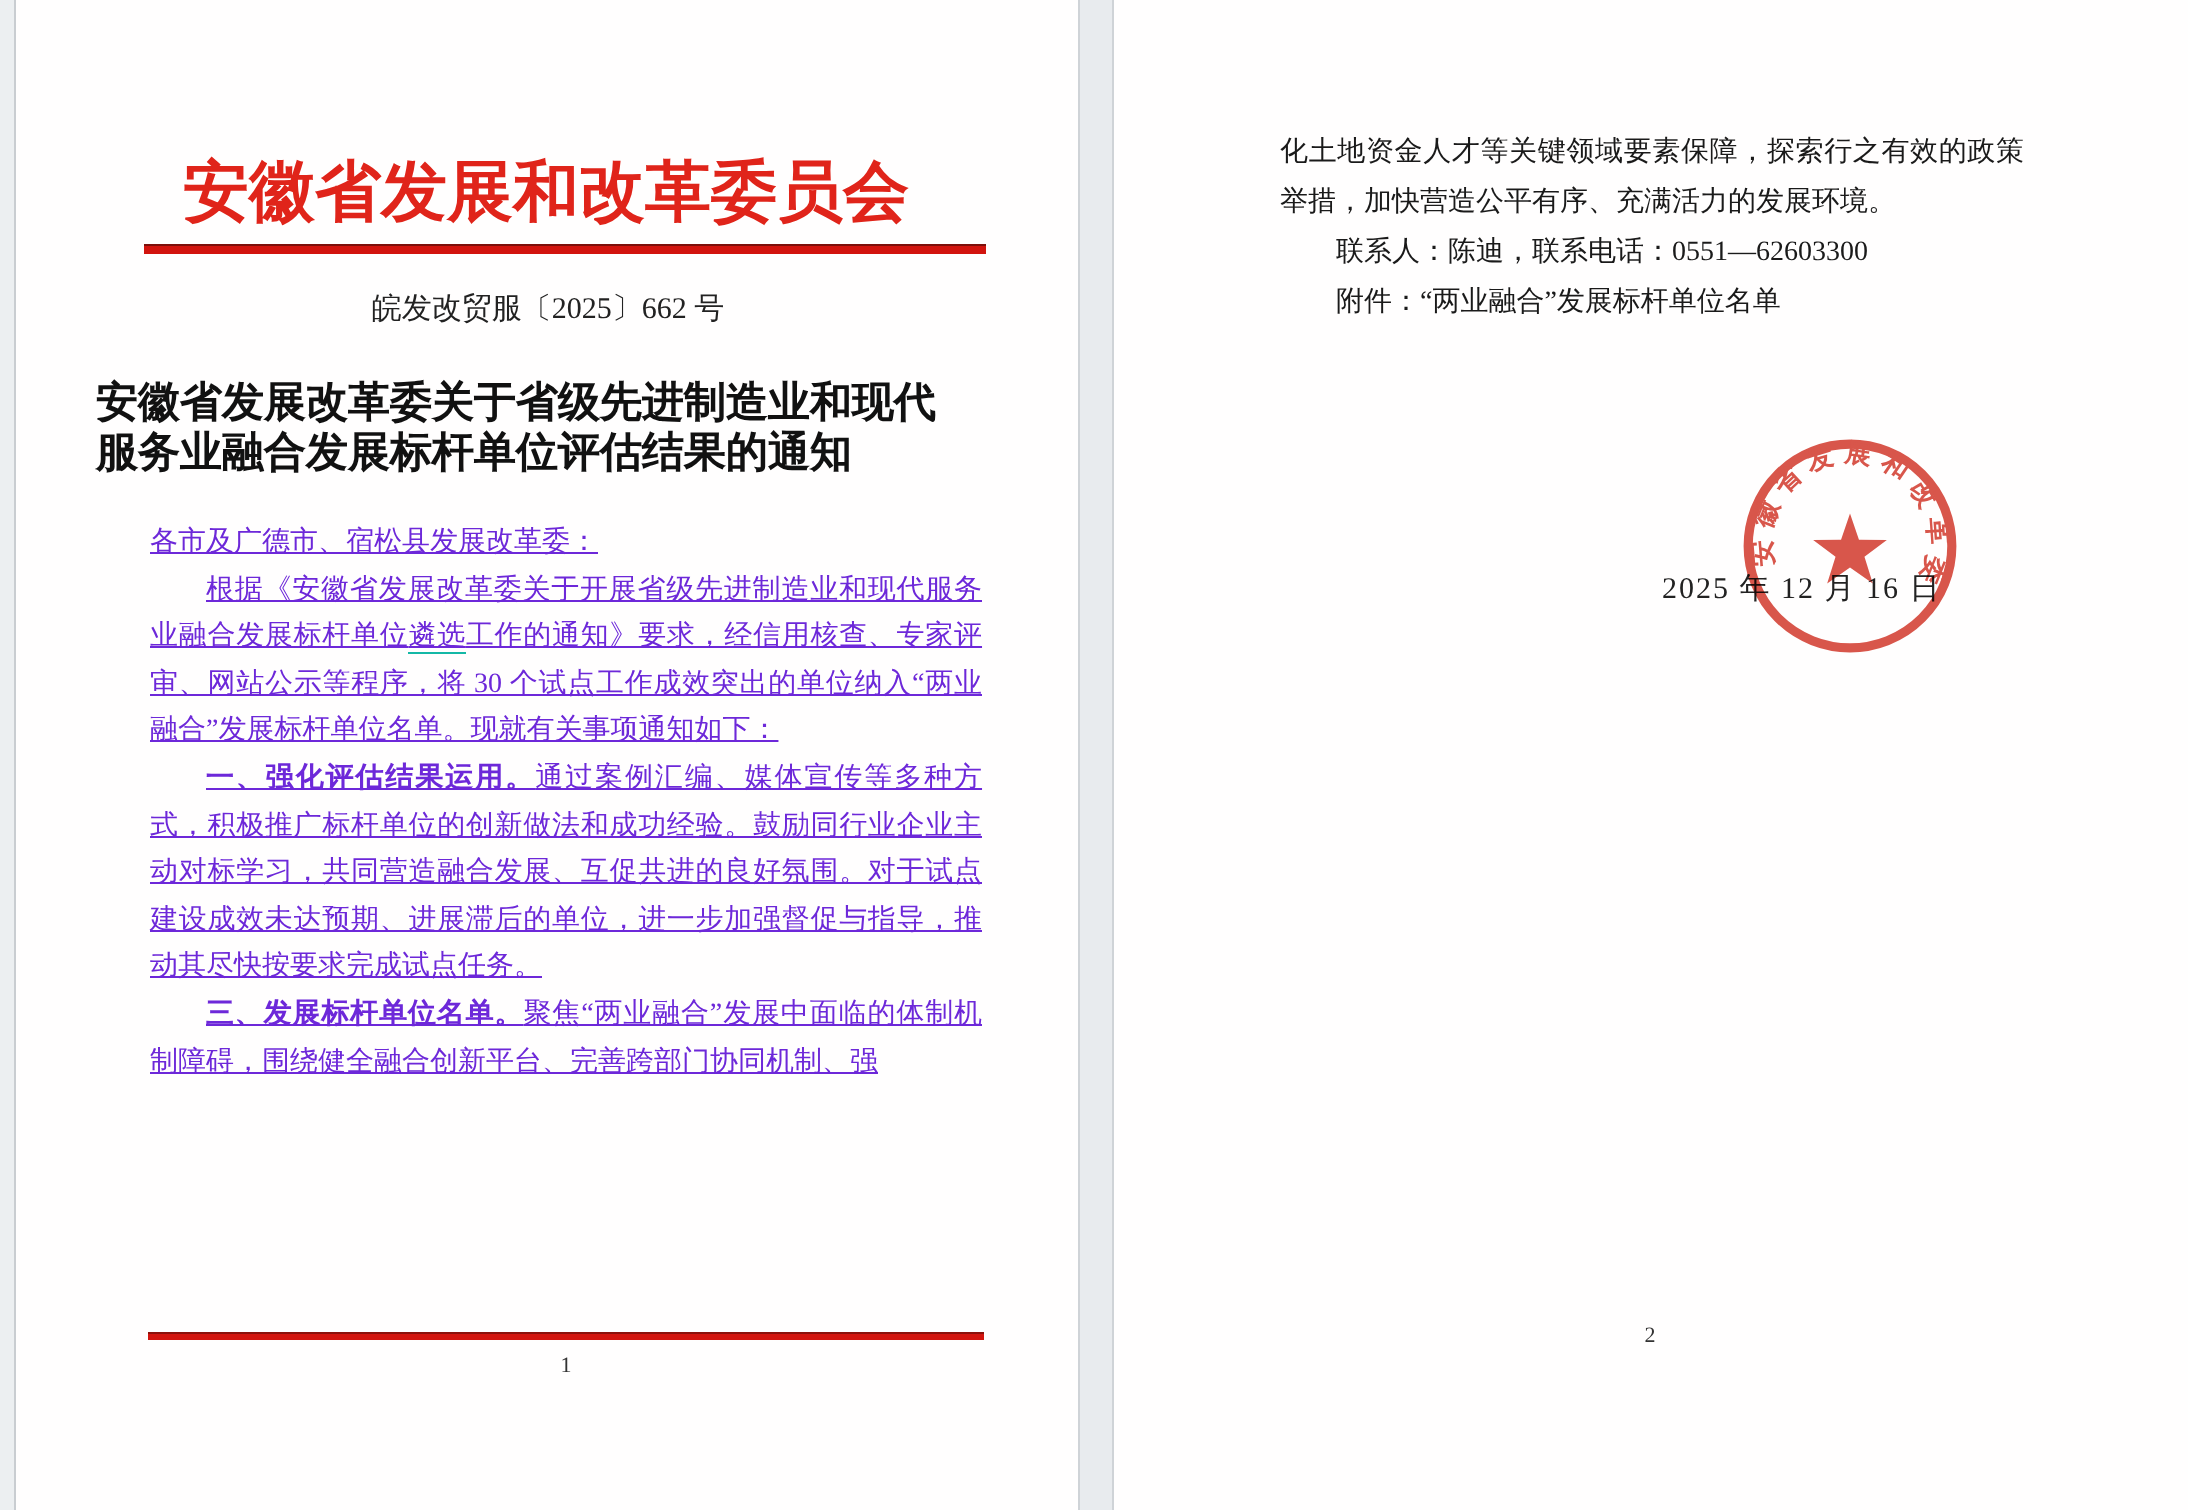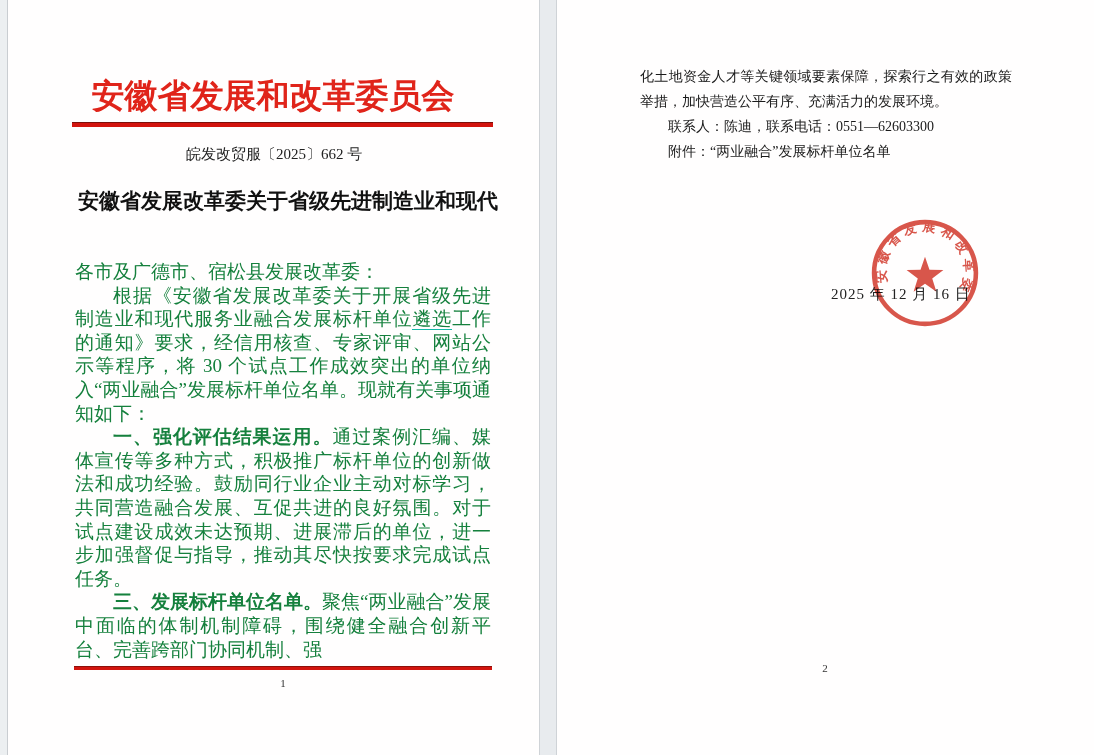--- a/index.html
+++ b/index.html
@@ -61,35 +61,36 @@
     position: absolute;
     left: 67px; top: 145px; width: 398px;
     text-align: center;
     font-size: 15px;
     color: #222;
     white-space: nowrap;
   }
   .doc-title {
     position: absolute;
     left: 40px; top: 189px; width: 450px;
-    text-align: right;
+    text-align: left;
     font-weight: bold;
     font-size: 21px;
     line-height: 25px;
     color: #111;
   }
   .body-block {
     position: absolute;
     left: 67px; top: 260px; width: 416px;
-    font-size: 19px;
+    font-size: 14px;
     line-height: 23.6px;
     text-align: justify;
     text-align-last: left;
     word-break: break-all;
-    color: #15803d;
+    color: #6d28d9;
+    text-decoration: underline;
   }
   .body-block p { margin: 0; }
   .p-indent { text-indent: 2em; }
   .lead-bold { font-weight: bold; }
   .u-line { border-bottom: 1px solid #14b8a6; }
   .footer-rule {
     position: absolute;
     left: 66px; top: 666px;
     width: 418px; height: 4px;
     background: #d2140e;
@@ -137,20 +138,21 @@
 <body>
 
 <div class="gutter-left"></div>
 
 <div class="page page-1">
   <div class="letterhead">安徽省发展和改革委员会</div>
   <div class="header-rule"></div>
   <div class="doc-number">皖发改贸服〔2025〕662 号</div>
   <div class="doc-title">
     <div>安徽省发展改革委关于省级先进制造业和现代</div>
+    <div>服务业融合发展标杆单位评估结果的通知</div>
   </div>
   <div class="body-block">
     <p>各市及广德市、宿松县发展改革委：</p>
     <p class="p-indent"><span>根据《安徽省发展改革委关于开展省级先进制造业和现代服务业融合发展标杆单位</span><span class="u-line">遴选</span><span>工作的通知》要求，经信用核查、专家评审、网站公示等程序，将 30 个试点工作成效突出的单位纳入“两业融合”发展标杆单位名单。现就有关事项通知如下：</span></p>
     <p class="p-indent"><span class="lead-bold">一、强化评估结果运用。</span><span>通过案例汇编、媒体宣传等多种方式，积极推广标杆单位的创新做法和成功经验。鼓励同行业企业主动对标学习，共同营造融合发展、互促共进的良好氛围。对于试点建设成效未达预期、进展滞后的单位，进一步加强督促与指导，推动其尽快按要求完成试点任务。</span></p>
     <p class="p-indent"><span class="lead-bold">三、发展标杆单位名单。</span><span>聚焦“两业融合”发展中面临的体制机制障碍，围绕健全融合创新平台、完善跨部门协同机制、强</span></p>
   </div>
   <div class="footer-rule"></div>
   <div class="page-num page-num-1">1</div>
 </div>

